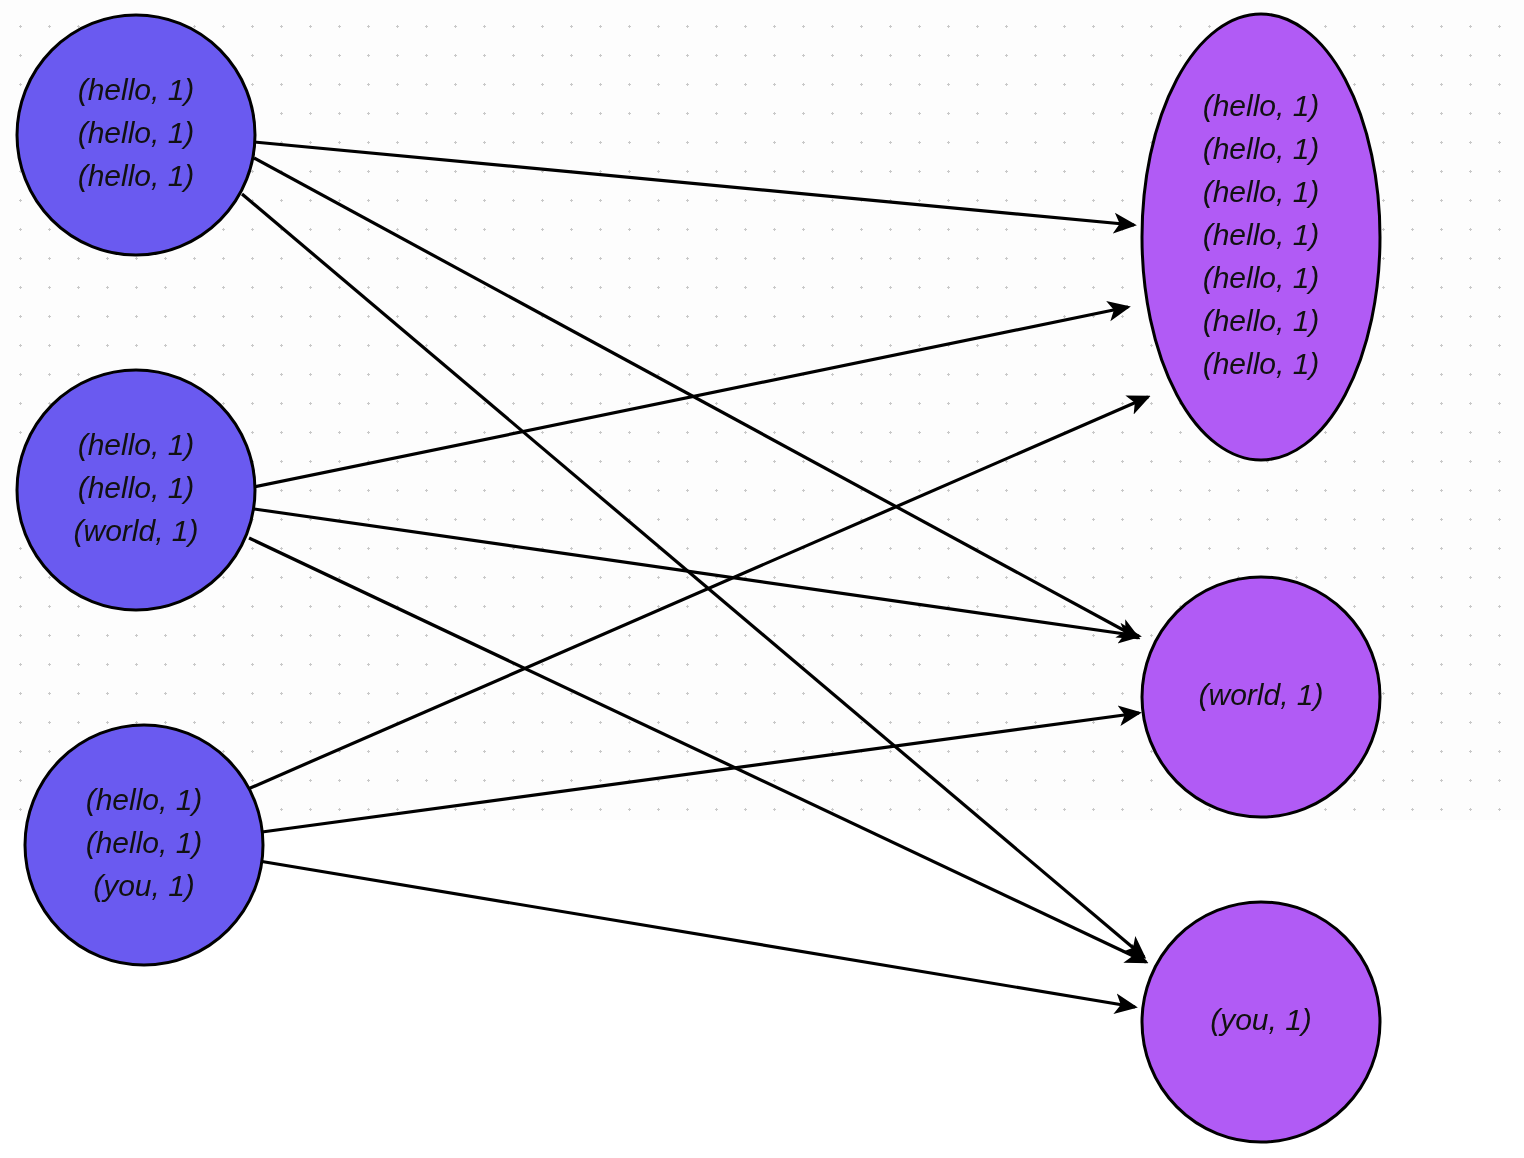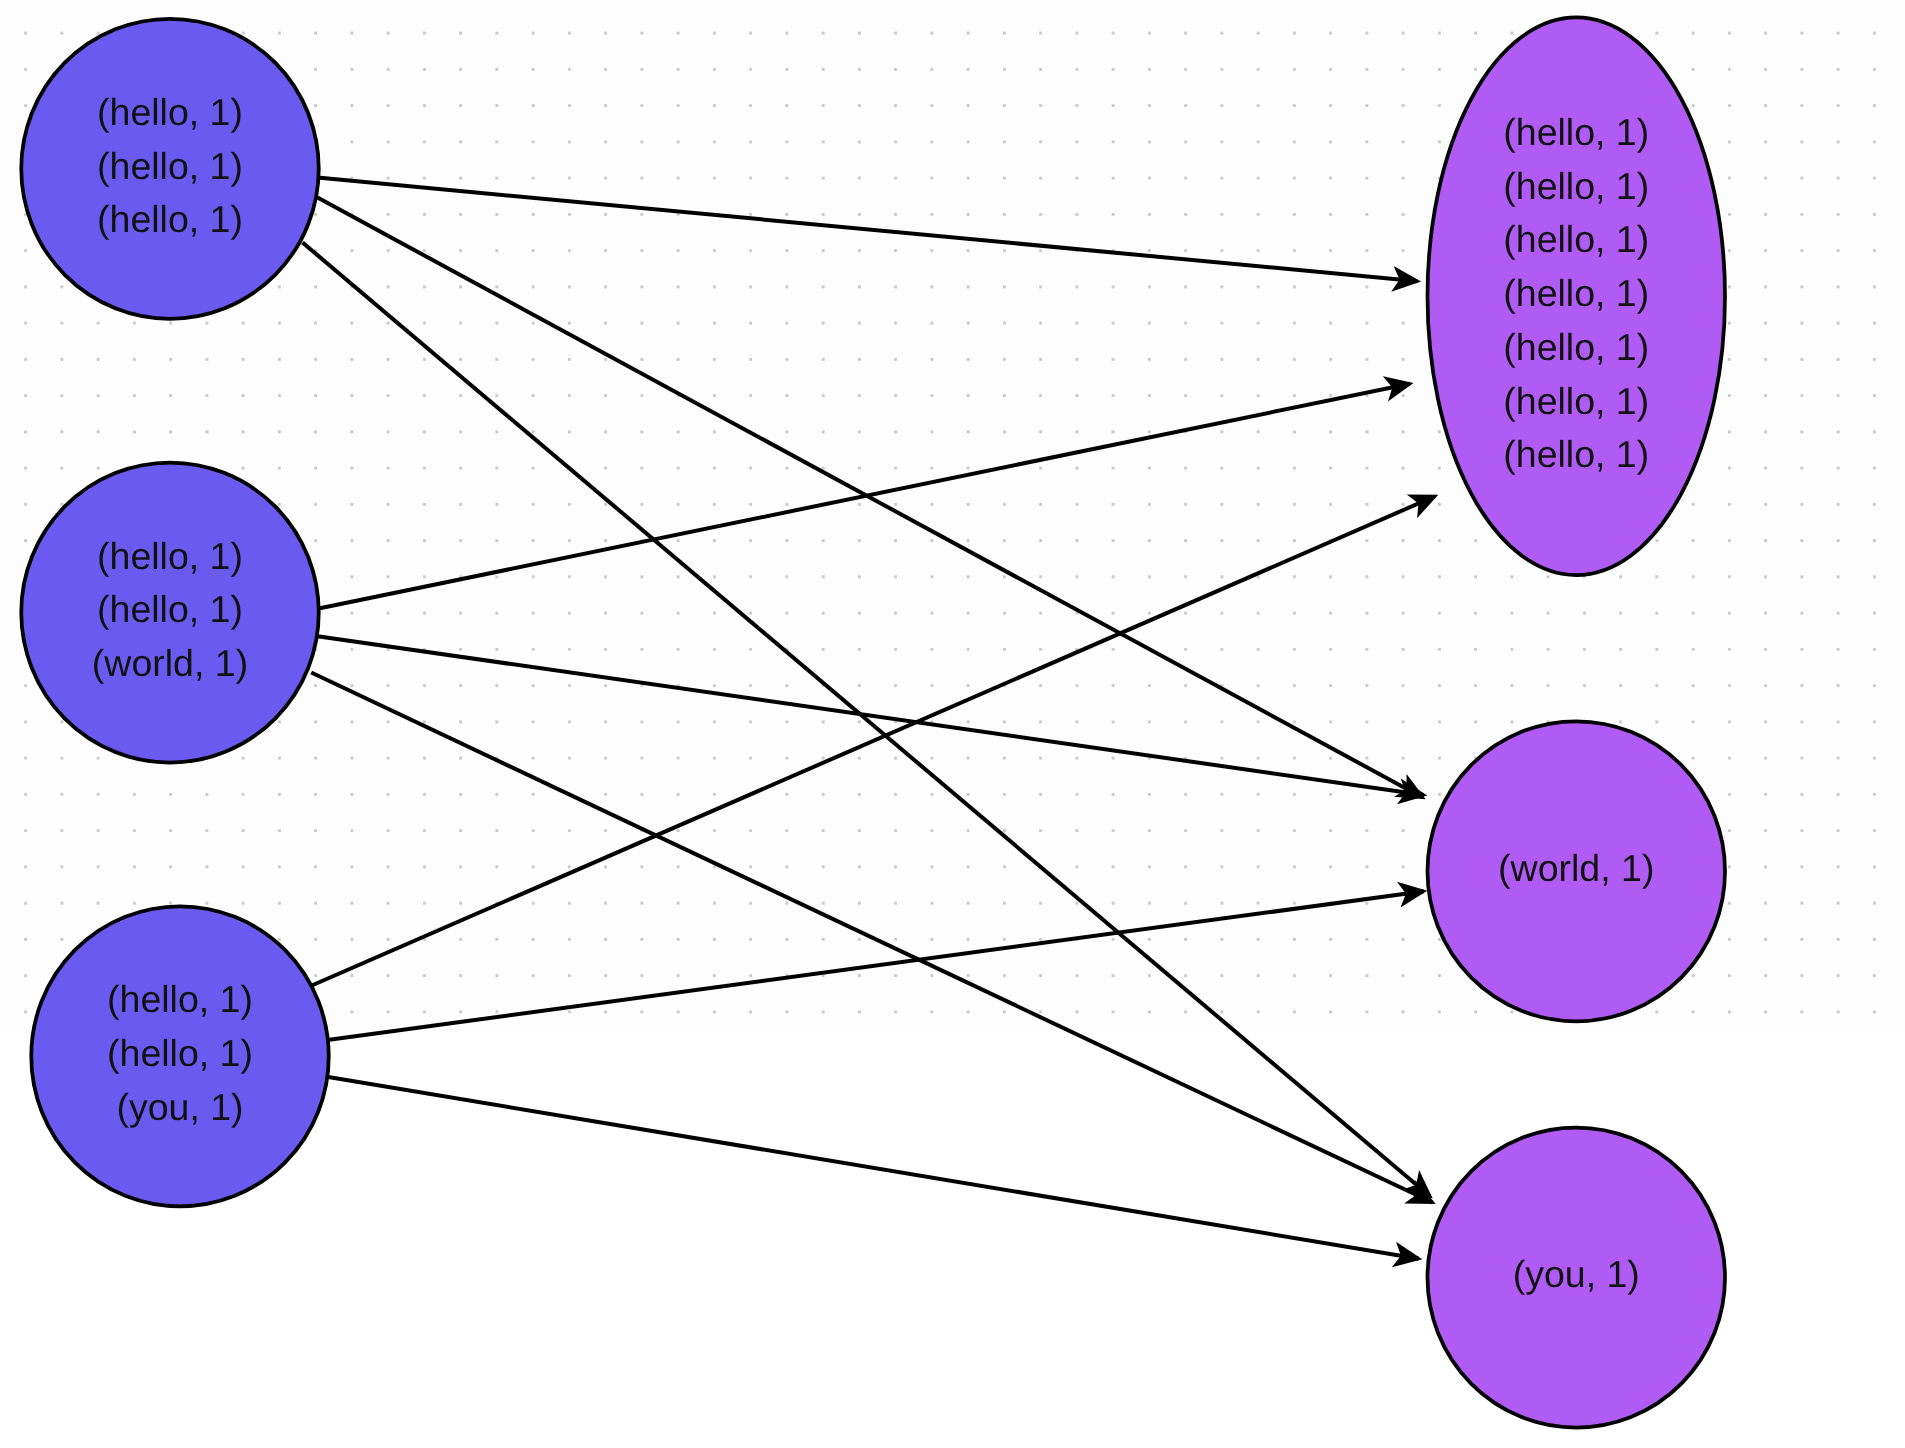--- a/index.html
+++ b/index.html
@@ -15,20 +15,21 @@
     overflow: hidden;
   }
   #canvas-root {
     position: relative;
     width: 1524px;
     height: 820px;
     background-color: #fdfdfd;
     background-image: radial-gradient(circle, #c9c9c9 1.1px, rgba(0,0,0,0) 1.2px);
     background-size: 29px 29px;
     background-position: 6px 12px;
+    font-style: italic;
   }
   svg#graph {
     position: absolute;
     top: 0;
     left: 0;
     width: 1524px;
     height: 1158px;
     display: block;
   }
   .node-shape {

